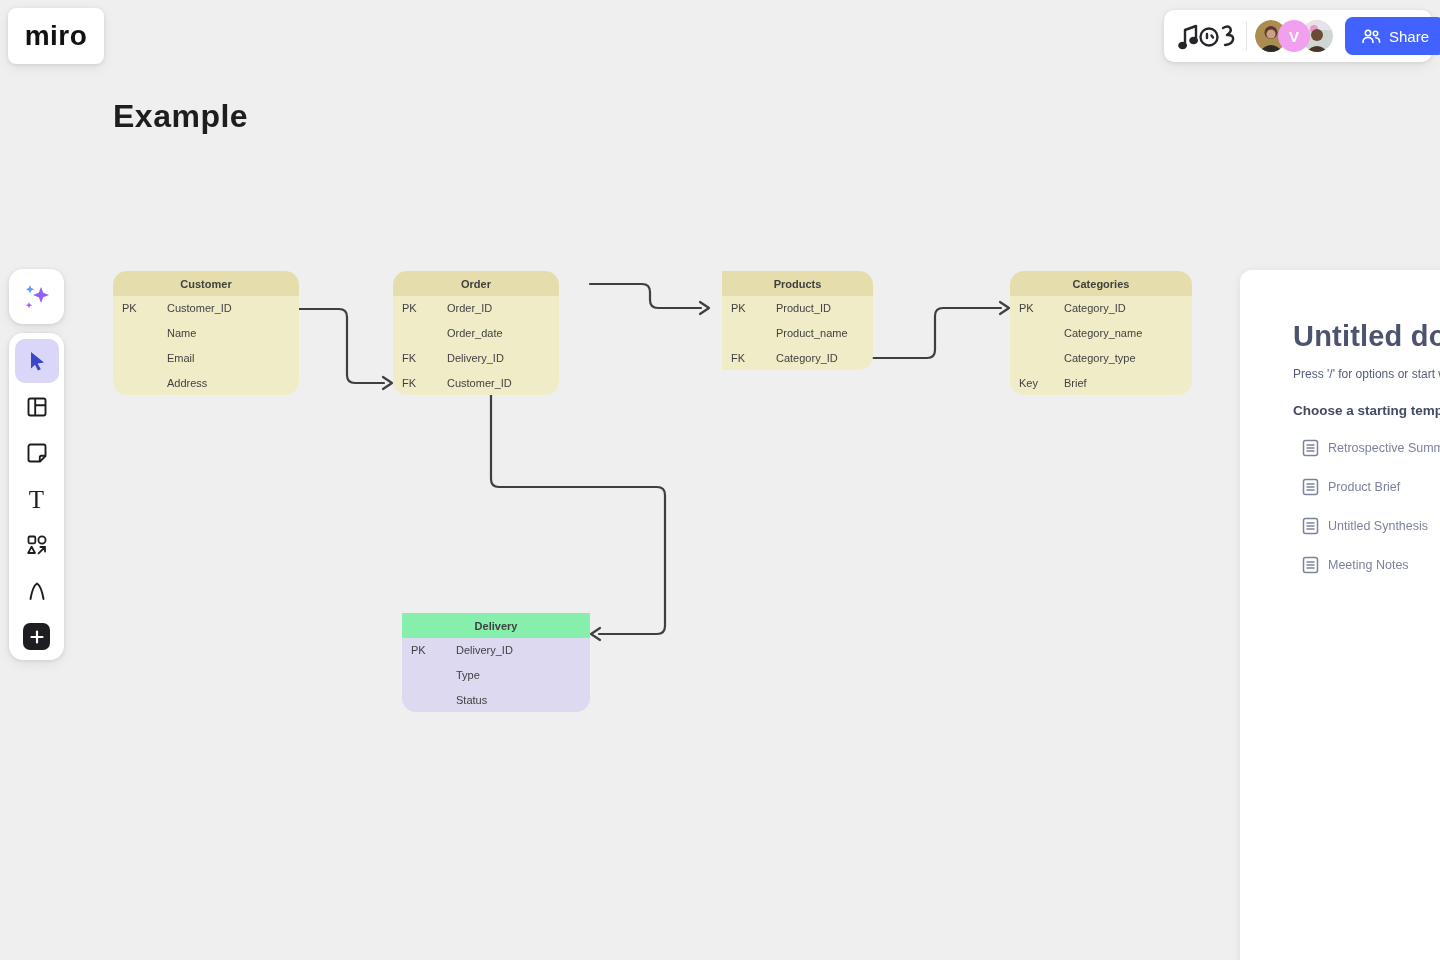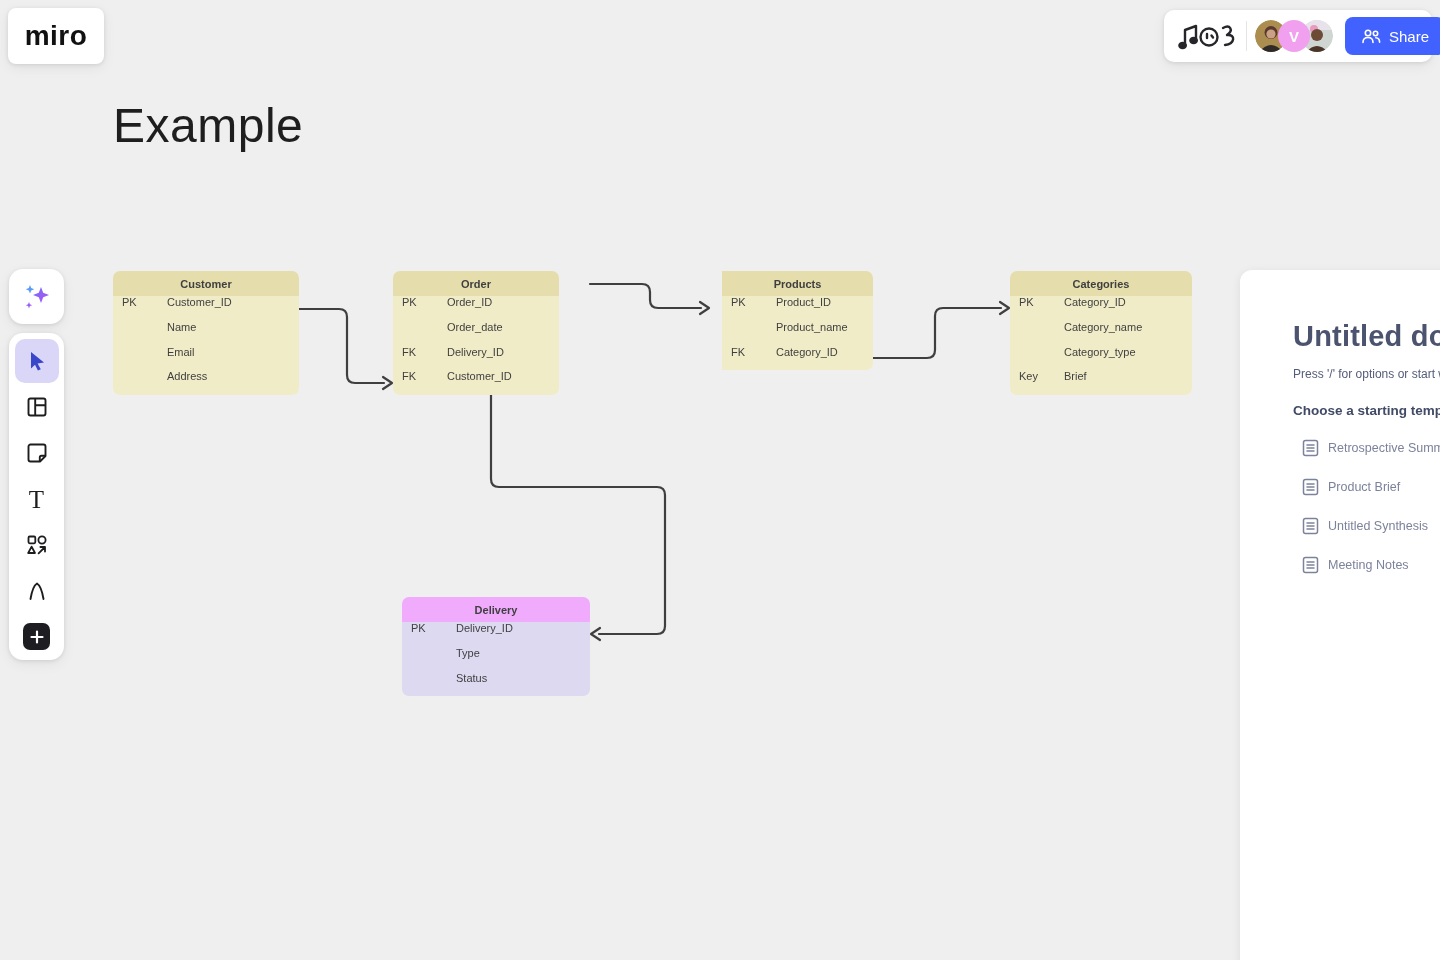--- a/index.html
+++ b/index.html
@@ -9,21 +9,21 @@
     font-family:"Liberation Sans","DejaVu Sans",sans-serif;
     -webkit-font-smoothing:antialiased;
   }
   .card{background:#fff;border-radius:8px;box-shadow:0 1px 4px rgba(0,0,0,.10),0 4px 14px rgba(0,0,0,.06);}
 
   
   .logo-card{position:absolute;left:8px;top:8px;width:96px;height:56px;display:flex;align-items:center;justify-content:center;}
   .logo-text{font-size:28px;font-weight:800;color:#111;letter-spacing:.5px;}
 
   
-  .board-title{position:absolute;left:113px;top:98px;font-size:48px;font-weight:400;color:#1e1e1e;letter-spacing:.5px;}
+  .board-title{position:absolute;left:113px;top:98px;font-size:32px;font-weight:700;color:#1e1e1e;letter-spacing:.5px;}
 
   
   .topbar{position:absolute;left:1164px;top:10px;width:268px;height:52px;border-radius:10px;
     display:flex;align-items:center;padding:0 8px 0 12px;box-sizing:border-box;gap:8px;}
   .doodle{flex:none;}
   .topbar-divider{width:1px;height:30px;background:#e4e4e4;flex:none;}
   .avatars{display:flex;align-items:center;flex:none;}
   .avatar{width:32px;height:32px;border-radius:50%;flex:none;overflow:hidden;display:flex;align-items:center;justify-content:center;}
   .avatar + .avatar{margin-left:-9px;}
   .avatar-v{background:#f0a0ee;color:#fff;font-size:15px;font-weight:700;z-index:2;}
@@ -34,27 +34,27 @@
   .ai-card{position:absolute;left:9px;top:269px;width:55px;height:55px;border-radius:14px;display:flex;align-items:center;justify-content:center;}
   .tool-card{position:absolute;left:9px;top:333px;width:55px;border-radius:14px;padding:6px 0 10px;display:flex;flex-direction:column;align-items:center;gap:2px;}
   .tool{width:44px;height:44px;border-radius:10px;display:flex;align-items:center;justify-content:center;cursor:pointer;}
   .tool.active{background:#d9d6f8;}
   .tool-text{font-family:"Liberation Serif","DejaVu Serif",serif;font-size:25px;color:#1d1d1f;font-weight:500;line-height:1;}
   .tool-plus{width:27px;height:27px;margin-top:8px;border-radius:7px;background:#1e1e22;display:flex;align-items:center;justify-content:center;cursor:pointer;}
 
   
   #connector-layer{position:absolute;left:0;top:0;width:1440px;height:960px;pointer-events:none;}
   #connector-layer path{pointer-events:stroke;}
-  .db-table{position:absolute;border-radius:7px;overflow:hidden;font-size:11px;color:#3f3f3f;}
+  .db-table{position:absolute;border-radius:14px;overflow:hidden;font-size:11px;color:#3f3f3f;}
   .db-header{height:25px;display:flex;align-items:center;justify-content:center;font-weight:700;font-size:11px;}
-  .db-row{height:24.75px;display:flex;align-items:flex-start;}
+  .db-row{height:24.75px;display:flex;align-items:center;}
   .db-key{width:45px;padding-left:9px;flex:none;}
   .theme-yellow .db-header{background:#e5deac;}
   .theme-yellow .db-body{background:#f1ecc8;}
-  .theme-purple .db-header{background:#f0abfc;}
+  .theme-purple .db-header{background:#86efac;margin-top:16px;}
   .theme-purple .db-body{background:#dcd9f1;}
 
   
   .doc-panel{position:absolute;left:1240px;top:270px;width:420px;height:760px;background:#fff;
     border-radius:12px 0 0 0;box-shadow:0 2px 10px rgba(0,0,0,.08);color:#4b536f;}
   .doc-inner{padding:50px 0 0 53px;white-space:nowrap;}
   .doc-title{font-size:29px;font-weight:700;color:#4b536f;letter-spacing:.2px;}
   .doc-hint{margin-top:14px;font-size:12px;color:#545c7a;}
   .doc-heading{margin-top:22px;font-size:13.5px;font-weight:700;color:#414a66;}
   .tpl-item{display:flex;align-items:center;gap:9px;margin-top:21px;padding-left:9px;cursor:pointer;color:#7c829b;font-size:12.5px;}

